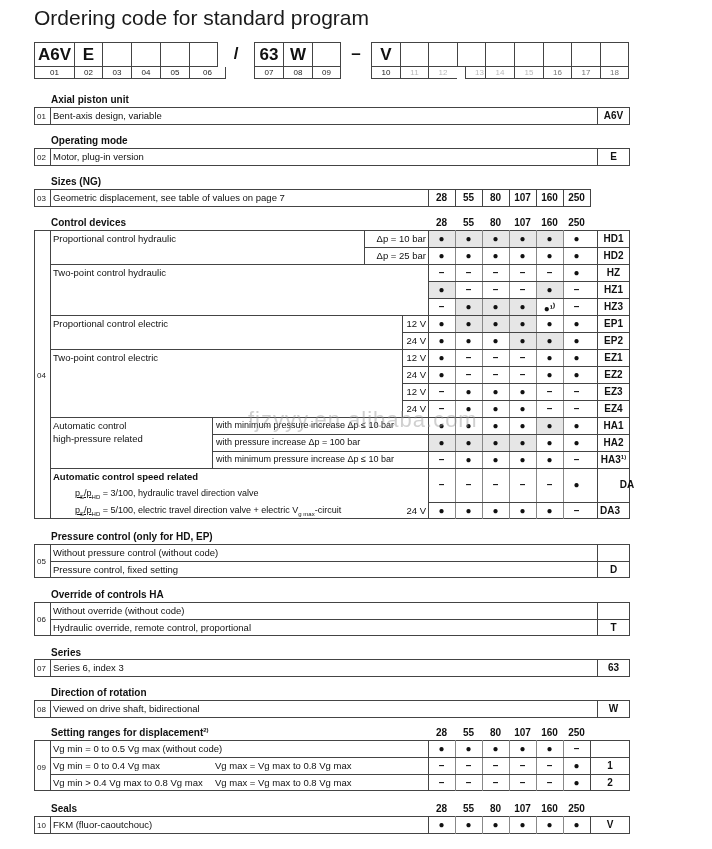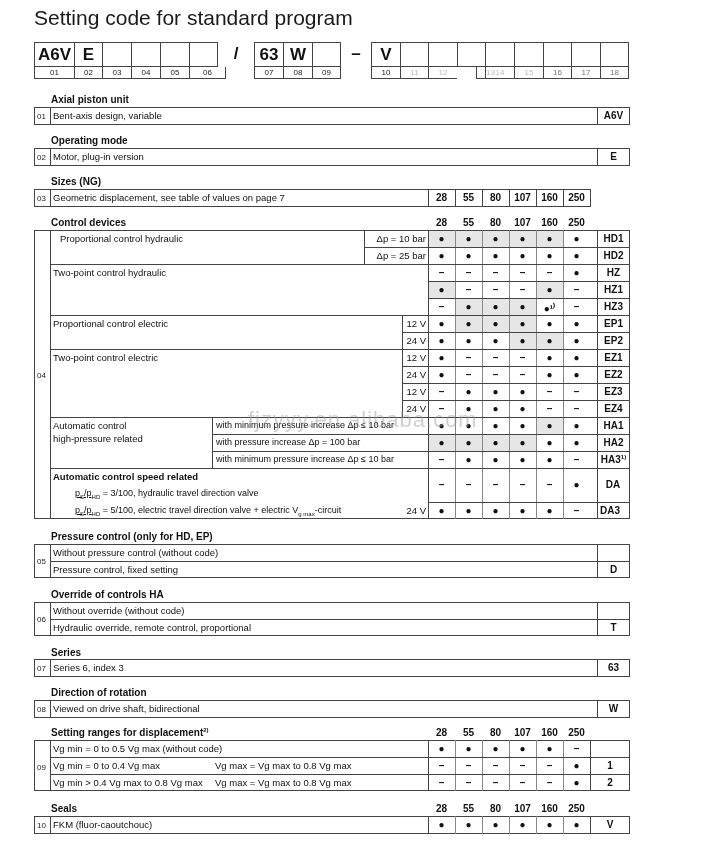--- a/index.html
+++ b/index.html
@@ -28,21 +28,21 @@
   .code { position: absolute; font-size: 10px; font-weight: bold; text-align: center; }
   .hdr { position: absolute; font-size: 10px; font-weight: bold; text-align: center; width: 27px; }
   .mk { position: absolute; width: 27px; text-align: center; font-size: 10px; font-weight: bold; }
   .shade { position: absolute; background: #e6e6e6; }
   .sub { font-size: 6px; vertical-align: sub; }
   .watermark { position: absolute; left: 248px; top: 407px; font-size: 22px; color: rgba(150,150,150,0.45); letter-spacing: 1px; }
 </style>
 </head>
 <body>
 
-<div class="abs title">Setting code for standard program</div>
+<div class="abs title">Ordering code for standard program</div>
 
 <div>
   <div class="code-cell" style="left:34px;width:40px;">A6V</div>
   <div class="code-cell" style="left:74px;width:28px;">E</div>
   <div class="code-cell" style="left:102px;width:29px;"></div>
   <div class="code-cell" style="left:131px;width:29px;"></div>
   <div class="code-cell" style="left:160px;width:29px;"></div>
   <div class="code-cell last" style="left:189px;width:29px;"></div>
   <div class="code-sep" style="left:218px;width:36px;">/</div>
   <div class="code-cell" style="left:254px;width:29px;">63</div>
@@ -64,21 +64,21 @@
   <div class="idx-cell" style="left:102px;width:29px;">03</div>
   <div class="idx-cell" style="left:131px;width:29px;">04</div>
   <div class="idx-cell" style="left:160px;width:29px;">05</div>
   <div class="idx-cell last" style="left:189px;width:37px;">06</div>
   <div class="idx-cell" style="left:254px;width:29px;">07</div>
   <div class="idx-cell" style="left:283px;width:29px;">08</div>
   <div class="idx-cell last" style="left:312px;width:29px;">09</div>
   <div class="idx-cell" style="left:371px;width:29px;">10</div>
   <div class="idx-cell faint" style="left:400px;width:28px;">11</div>
   <div class="idx-cell faint" style="left:428px;width:29px;">12</div>
-  <div class="idx-cell faint" style="left:476px;width:28px;">13</div>
+  <div class="idx-cell faint" style="left:465px;width:28px;">13</div>
   <div class="idx-cell faint" style="left:485px;width:29px;">14</div>
   <div class="idx-cell faint" style="left:514px;width:29px;">15</div>
   <div class="idx-cell" style="left:543px;width:28px;color:#777;">16</div>
   <div class="idx-cell" style="left:571px;width:29px;color:#777;">17</div>
   <div class="idx-cell last" style="left:600px;width:29px;color:#777;">18</div>
 </div>
 
 <div class="sec-title" style="top:94px;">Axial piston unit</div>
 <div class="row" style="left:34px;top:107px;width:596px;height:18px;"></div>
 <div class="vline" style="left:50px;top:107px;height:18px;"></div>
@@ -160,21 +160,21 @@
 <div class="hline" style="left:50px;top:349px;width:580px;"></div>
 <div class="hline" style="left:402px;top:366px;width:228px;"></div>
 <div class="hline" style="left:402px;top:383px;width:228px;"></div>
 <div class="hline" style="left:402px;top:400px;width:228px;"></div>
 <div class="hline" style="left:50px;top:417px;width:580px;"></div>
 <div class="hline" style="left:212px;top:434px;width:418px;"></div>
 <div class="hline" style="left:212px;top:451px;width:418px;"></div>
 <div class="hline" style="left:50px;top:468px;width:580px;"></div>
 <div class="hline" style="left:428px;top:502px;width:202px;"></div>
 
-<div class="cell" style="left:60px;top:233px;text-align:right;">Proportional control hydraulic</div>
+<div class="cell" style="left:53px;top:233px;text-align:right;">Proportional control hydraulic</div>
 <div class="cell" style="left:53px;top:267px;">Two-point control hydraulic</div>
 <div class="cell" style="left:53px;top:318px;">Proportional control electric</div>
 <div class="cell" style="left:53px;top:352px;">Two-point control electric</div>
 <div class="cell" style="left:53px;top:420px;">Automatic control</div>
 <div class="cell" style="left:53px;top:433px;">high-pressure related</div>
 <div class="cell" style="left:53px;top:471px;font-weight:bold;">Automatic control speed related</div>
 
 <div class="cell" style="left:364px;top:233px;width:62px;text-align:right;">Δp = 10 bar</div>
 <div class="cell" style="left:364px;top:250px;width:62px;text-align:right;">Δp = 25 bar</div>
 <div class="cell" style="left:402px;top:318px;width:24px;text-align:right;">12 V</div>
@@ -288,21 +288,21 @@
     <div class="mk" style="left: 509px; top: 454px;">●</div>
     <div class="mk" style="left: 536px; top: 454px;">●</div>
     <div class="mk" style="left: 563px; top: 454px;">–</div>
     <div class="code" style="left: 597px; width: 33px; top: 454px;"><span>HA3</span><span class="sup">1)</span></div>
     <div class="mk" style="left: 428px; top: 479px;">–</div>
     <div class="mk" style="left: 455px; top: 479px;">–</div>
     <div class="mk" style="left: 482px; top: 479px;">–</div>
     <div class="mk" style="left: 509px; top: 479px;">–</div>
     <div class="mk" style="left: 536px; top: 479px;">–</div>
     <div class="mk" style="left: 563px; top: 479px;">●</div>
-    <div class="code" style="left: 597px; width: 32px; top: 479px;"><span>DA</span></div>
+    <div class="code" style="left: 611px; width: 32px; top: 479px;"><span>DA</span></div>
     <div class="mk" style="left: 428px; top: 505px;">●</div>
     <div class="mk" style="left: 455px; top: 505px;">●</div>
     <div class="mk" style="left: 482px; top: 505px;">●</div>
     <div class="mk" style="left: 509px; top: 505px;">●</div>
     <div class="mk" style="left: 536px; top: 505px;">●</div>
     <div class="mk" style="left: 563px; top: 505px;">–</div>
     <div class="code" style="left: 597px; width: 26px; top: 505px;"><span>DA3</span></div>
   </div>
 
 <div class="watermark">fjzyyy.en.alibaba.com</div>

